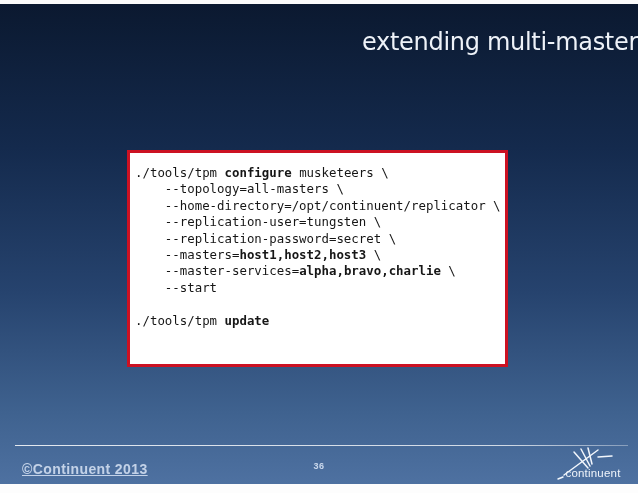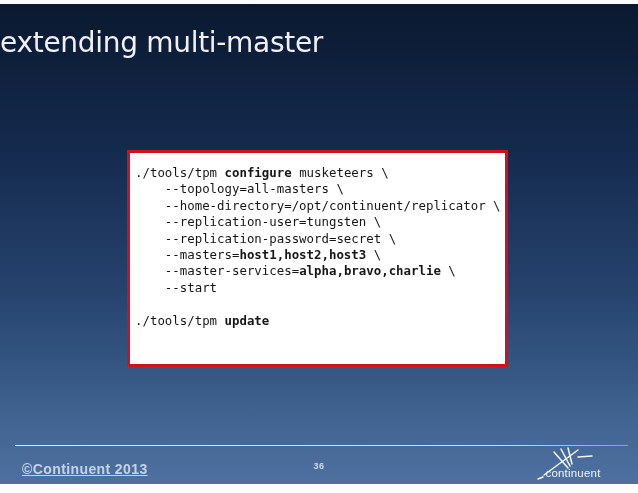--- a/index.html
+++ b/index.html
@@ -11,23 +11,23 @@
   .strip-top { position: absolute; left: 0; top: 0; width: 638px; height: 4px; background: #fbfbfb; }
   .strip-bottom { position: absolute; left: 0; top: 484px; width: 638px; height: 9px; background: #fdfdfd; }
 
   .slide {
     position: absolute; left: 0; top: 4px; width: 638px; height: 480px;
     background: linear-gradient(180deg, #0b1930 0%, #142a4d 30%, #26436e 60%, #3f628f 85%, #4e71a1 100%);
   }
 
   .slide-title {
     position: absolute; left: 0; top: 20px; width: 100%;
-    text-align: left; color: #eef2f8;
+    text-align: right; color: #eef2f8;
     font-family: "DejaVu Sans", sans-serif;
-    font-size: 28px; line-height: 37px; font-weight: 400;
+    font-size: 24px; line-height: 37px; font-weight: 400;
     letter-spacing: -0.3px;
   }
 
   .code-box {
     position: absolute; left: 127px; top: 146px; width: 381px; height: 217px;
     background: #ffffff; border: 3px solid #cc1122;
   }
   .code-block {
     position: absolute; left: 5px; top: 12px; right: 2px;
     font-family: "DejaVu Sans Mono", monospace;
@@ -48,21 +48,21 @@
     color: rgba(225,235,250,0.8);
     text-decoration: underline;
   }
 
   .page-number {
     position: absolute; left: 0; top: 457px; width: 100%;
     text-align: center; font-size: 9px; font-weight: 700;
     color: rgba(225,235,250,0.85); letter-spacing: 0.5px;
   }
 
-  .logo { position: absolute; left: 528px; top: 440px; width: 82px; height: 42px; }
+  .logo { position: absolute; left: 548px; top: 440px; width: 82px; height: 42px; }
   .logo svg { position: absolute; left: 0; top: 0; }
   .logo-text {
     position: absolute; left: 14px; top: 23px; width: 62px;
     font-size: 11.5px; color: #eef3fa; letter-spacing: 0.2px;
     text-align: center;
   }
 </style>
 </head>
 <body>
 

